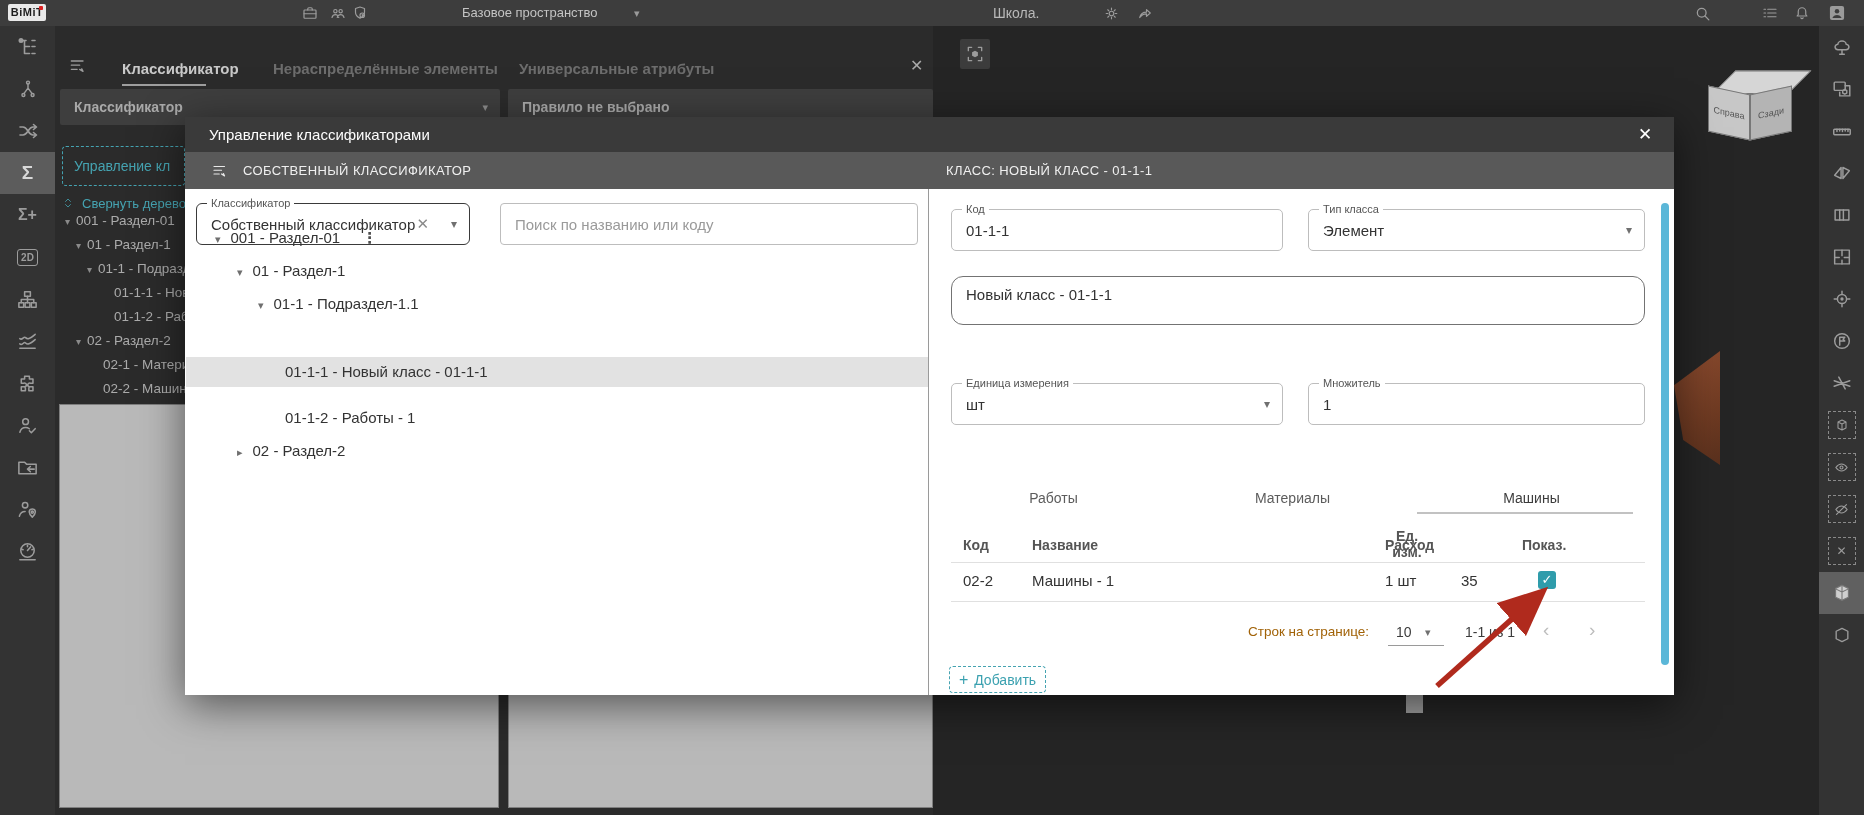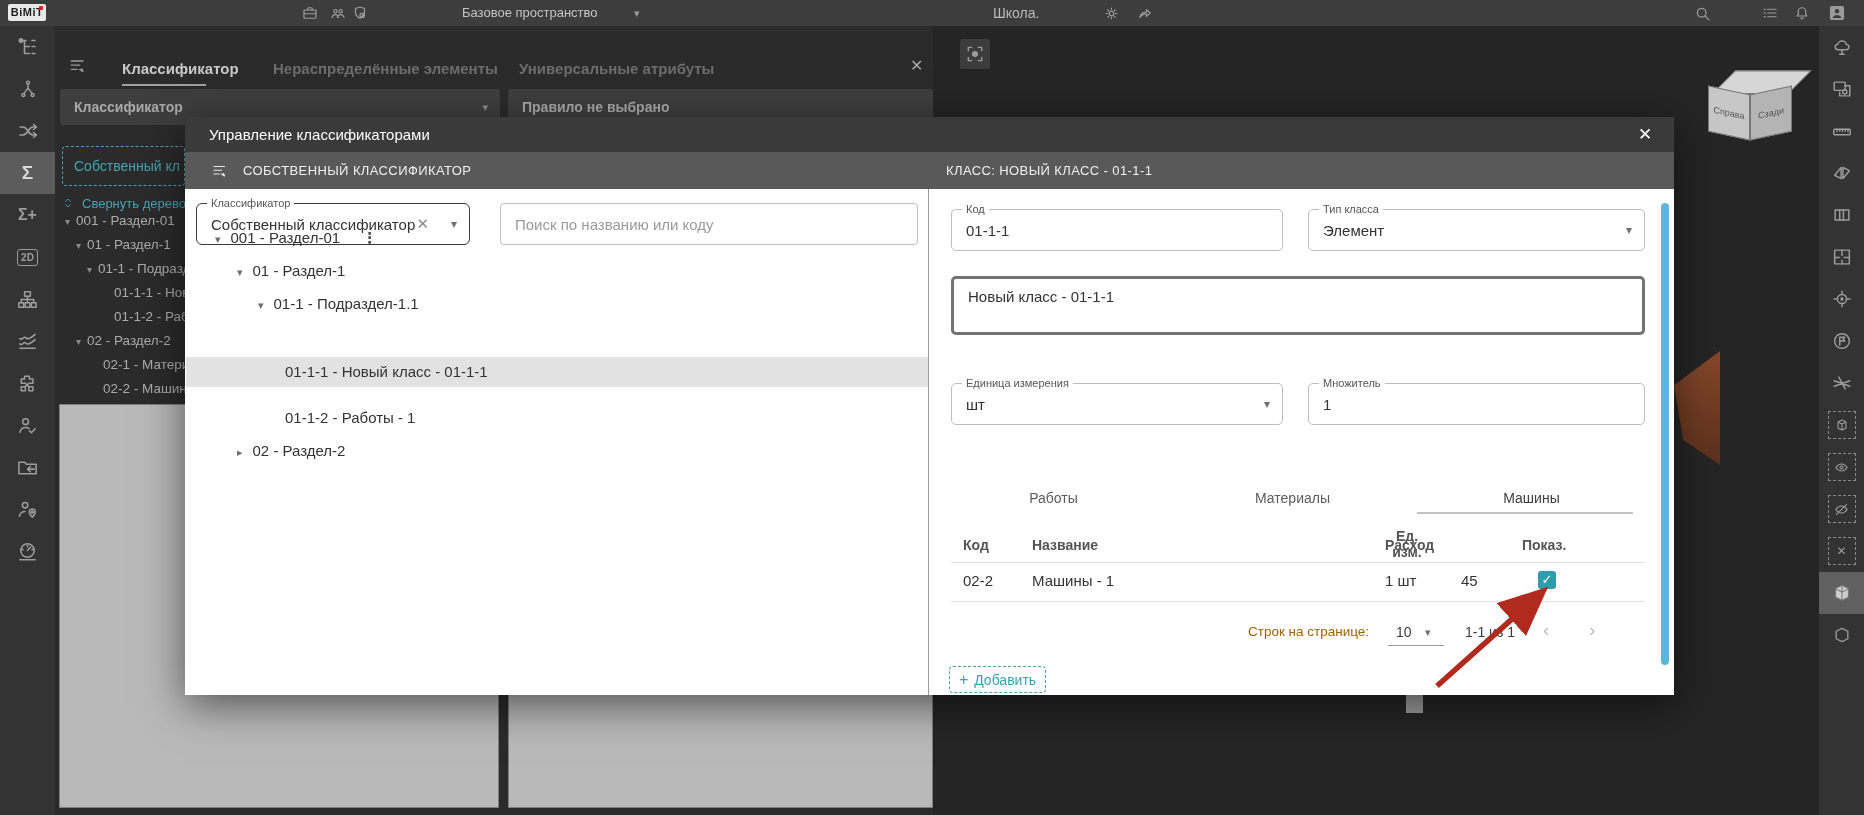--- a/index.html
+++ b/index.html
@@ -85,21 +85,21 @@
   #clf-select{left:11px;top:86px;width:274px;height:42px;border:1.8px solid #3a3a3a;border-radius:6px}
   #m-search{left:315px;top:86px;width:418px;height:42px;border:1px solid #bdbdbd;border-radius:4px}
   #m-search input{width:100%;height:100%;border:none;outline:none;font-size:15px;color:#333;padding:0 14px;
                   font-family:inherit;background:transparent}
   #m-search input::placeholder{color:#9a9a9a}
 
   .mtree-row{position:absolute;height:28px;line-height:28px;font-size:15px;color:#333;white-space:nowrap}
   .mtree-row .cr{color:#6f6f6f;font-size:11px;margin-right:10px}
   .mtree-row .kebab{color:#4d4d4d;font-size:15px;margin-left:22px;font-weight:bold}
   #mtree-sel{left:1px;top:240px;width:742px;height:30px;background:#e2e2e2}
-  #desc-box{left:766px;top:159px;width:694px;height:59px;border:3px solid #737373;border-radius:5px}
+  #desc-box{left:766px;top:159px;width:694px;height:49px;border:1px solid #737373;border-radius:12px}
   #desc-box .val{align-items:flex-start;padding-top:9px}
 
   .rtab{position:absolute;top:370px;height:22px;line-height:22px;font-size:14px;color:#5c5c5c;text-align:center;width:239px}
   #rtab-underline{left:1232px;top:395px;width:216px;height:2px;background:#c2c2c2}
   .th{position:absolute;font-size:14px;color:#555;font-weight:bold}
   .td{position:absolute;font-size:15px;color:#333}
   .trule{position:absolute;left:766px;width:694px;height:1px;background:#e0e0e0}
   #chk{left:1353px;top:454px;width:18px;height:18px;background:#2f9cab;border-radius:3px;color:#fff;
        font-size:13px;text-align:center;line-height:18px}
   .pag{position:absolute;top:504px;height:22px;line-height:22px;font-size:13.5px;color:#a16207}
@@ -265,21 +265,21 @@
   <div class="abs" style="left:855px;top:30px;color:#a9a9a9;font-size:16px">✕</div>
 
   <div class="ddark" style="left:5px;width:440px">
     <span>Классификатор</span>
     <span class="cv" style="line-height:36px">▾</span>
   </div>
   <div class="ddark" style="left:453px;width:425px">
     <span>Правило не выбрано</span>
   </div>
 
-  <div id="chip" class="abs">Собственный кл</div>
+  <div id="chip" class="abs">Управление кл</div>
   <div id="collapse" class="abs">
     <svg class="ic" width="12" height="14" viewBox="0 0 24 24" style="stroke:#45a3b1">
         <path d="M7 9l5-5 5 5M7 15l5 5 5-5"></path>
       </svg>
     <span>Свернуть дерево</span>
   </div>
 
   <div class="ptree-row" style="left:10px;top:185px">
     <span class="cr">▾</span><span>001 - Раздел-01</span>
   </div>
@@ -504,21 +504,21 @@
     <div>Ед.</div>
     <div>изм.</div>
   </div>
   <div class="th" style="left:1200px;top:420px">Расход</div>
   <div class="th" style="left:1337px;top:420px">Показ.</div>
   <div class="trule" style="top:445px"></div>
 
   <div class="td" style="left:778px;top:455px">02-2</div>
   <div class="td" style="left:847px;top:455px">Машины - 1</div>
   <div class="td" style="left:1200px;top:455px">1 шт</div>
-  <div class="td" style="left:1276px;top:455px">45</div>
+  <div class="td" style="left:1276px;top:455px">35</div>
   <div id="chk" class="abs">✓</div>
   <div class="trule" style="top:484px"></div>
 
   <div class="pag" style="left:1063px">Строк на странице:</div>
   <div class="pag" style="left:1211px;color:#3c3c3c;font-size:14px">10</div>
   <div class="pag" style="left:1240px;color:#707070;font-size:11px">▾</div>
   <div id="pp-underline" class="abs"></div>
   <div class="pag" style="left:1280px;color:#3c3c3c;font-size:14px">1-1 из 1</div>
   <div class="pag-chev" style="left:1358px">‹</div>
   <div class="pag-chev" style="left:1404px">›</div>

